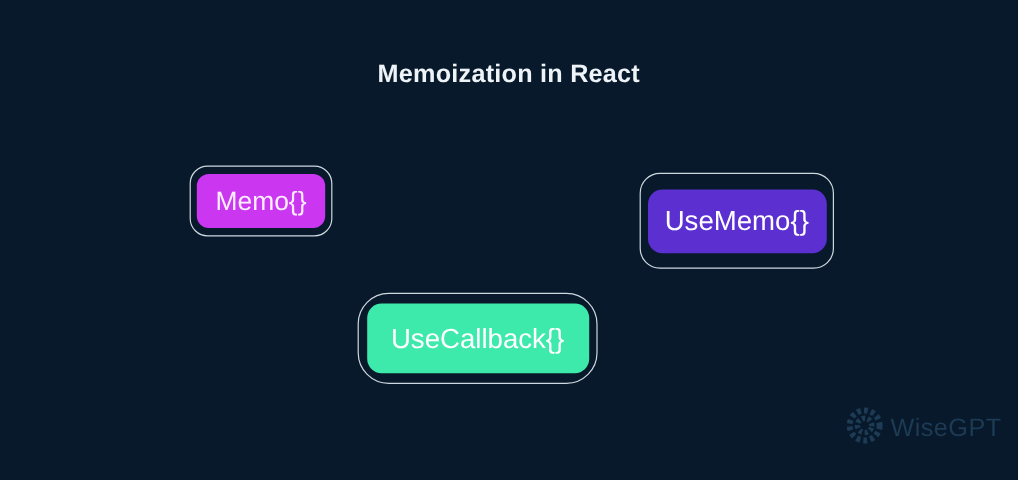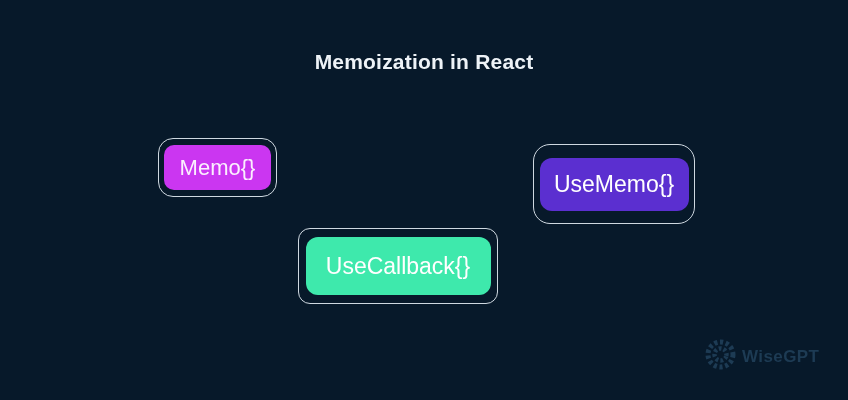--- a/index.html
+++ b/index.html
@@ -66,45 +66,45 @@
   }
   .node-usememo .node-inner {
     width: 149px;
     height: 53px;
     border-radius: 12px;
     background: #5B2FD0;
     font-size: 23px;
   }
   .node-usecallback {
     left: 298px;
-    top: 228px;
+    top: 244px;
     width: 200px;
     height: 76px;
-    border-radius: 12px;
+    border-radius: 26px;
     align-items: center;
   }
   .node-usecallback .node-inner {
     width: 185px;
     height: 58px;
     border-radius: 12px;
     background: #3EE9AC;
     font-size: 23px;
   }
   .watermark {
     position: absolute;
     left: 703px;
     top: 337px;
     display: flex;
     align-items: center;
     gap: 4px;
   }
   .watermark-text {
     color: #1D3B54;
-    font-size: 17px;
-    font-weight: bold;
+    font-size: 21px;
+    font-weight: normal;
     letter-spacing: 0.4px;
   }
 </style>
 </head>
 <body>
 
 <div class="title">Memoization in React</div>
 
 <div class="node node-memo">
   <div class="node-inner">Memo{}</div>

